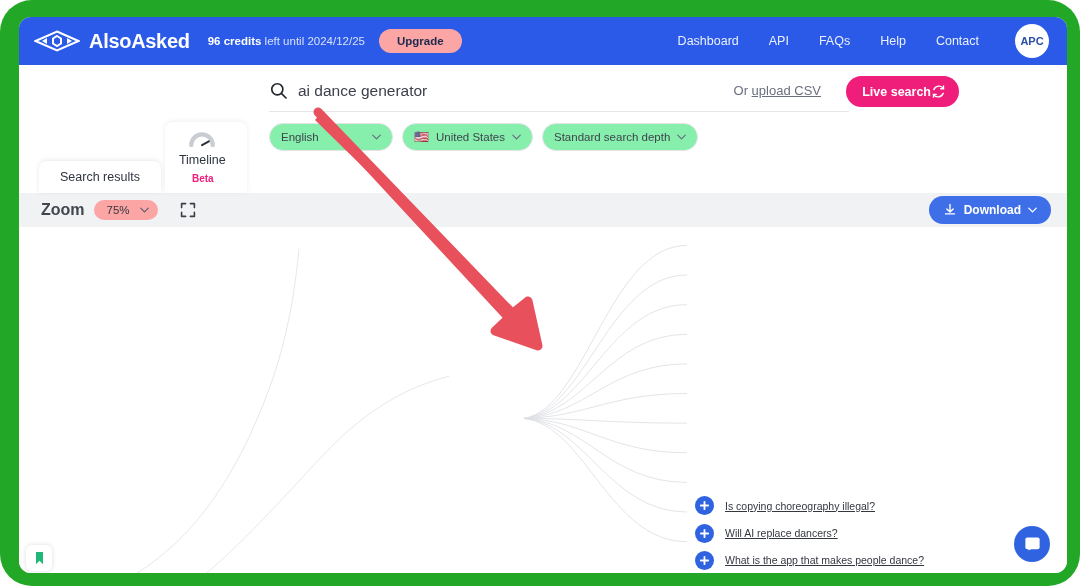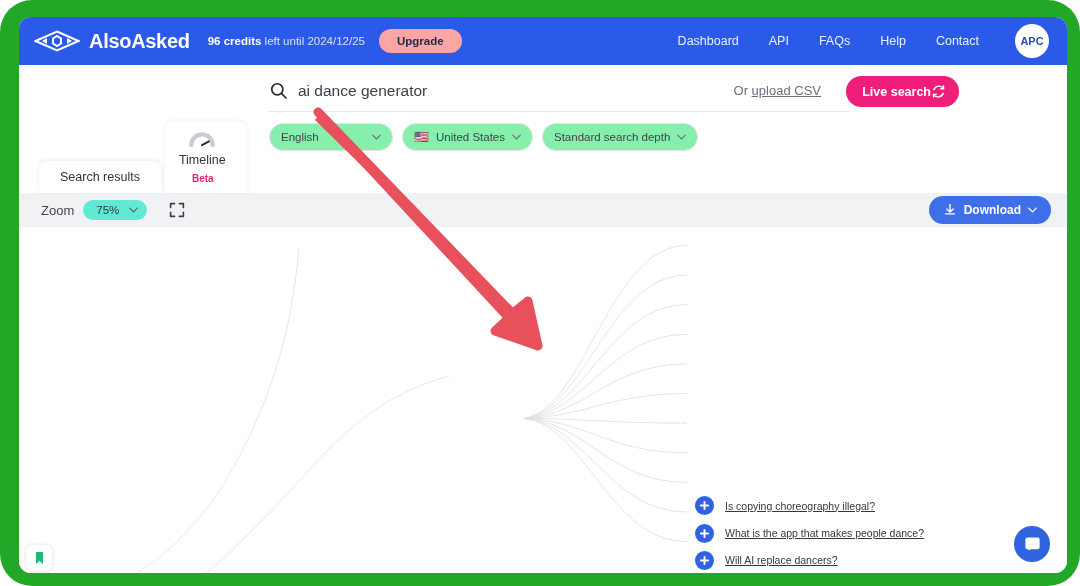--- a/index.html
+++ b/index.html
@@ -116,23 +116,23 @@
     color: #ef1e7a; font-size: 10px; font-weight: 700;
     vertical-align: super; margin-left: 1px;
   }
 
   
   .toolbar {
     background: #f1f2f4; height: 34px;
     display: flex; align-items: center; padding: 0 16px 0 22px;
     position: relative; z-index: 2;
   }
-  .zoom-label { font-size: 13px; color: #42464f; margin-right: 9px; }
+  .zoom-label { font-size: 16px; color: #42464f; margin-right: 9px; font-weight: bold; }
   .zoom-select {
-    background: #5eead4; border-radius: 13px;
+    background: #fca5a5; border-radius: 13px;
     font-size: 11.5px; color: #33373f;
     padding: 4px 9px 4px 13px; cursor: pointer;
     display: flex; align-items: center; gap: 10px;
   }
   .fullscreen-icon { width: 16px; height: 16px; margin-left: 22px; cursor: pointer; }
   .download-btn {
     margin-left: auto; background: #3f6fe8; color: #fff;
     border: none; border-radius: 16px;
     font-size: 12px; font-weight: 600;
     padding: 7px 14px; cursor: pointer;
@@ -328,29 +328,29 @@
                 </svg>
               </div>
               <span class="node-label">Is copying choreography illegal?</span>
             </div>
             <div class="node">
               <div class="plus">
                 <svg viewBox="0 0 12 12">
                   <path d="M6 2v8M2 6h8" stroke="#fff" stroke-width="2" stroke-linecap="round"></path>
                 </svg>
               </div>
-              <span class="node-label">What is the app that makes people dance?</span>
+              <span class="node-label">Will AI replace dancers?</span>
             </div>
             <div class="node">
               <div class="plus">
                 <svg viewBox="0 0 12 12">
                   <path d="M6 2v8M2 6h8" stroke="#fff" stroke-width="2" stroke-linecap="round"></path>
                 </svg>
               </div>
-              <span class="node-label">Will AI replace dancers?</span>
+              <span class="node-label">What is the app that makes people dance?</span>
             </div>
             <div class="node"></div>
           </div>
 
       <div class="corner-badge">
         <svg viewBox="0 0 12 16">
           <path d="M2 1h8v14l-4-4-4 4z" fill="#1fb877"></path>
         </svg>
       </div>
 

